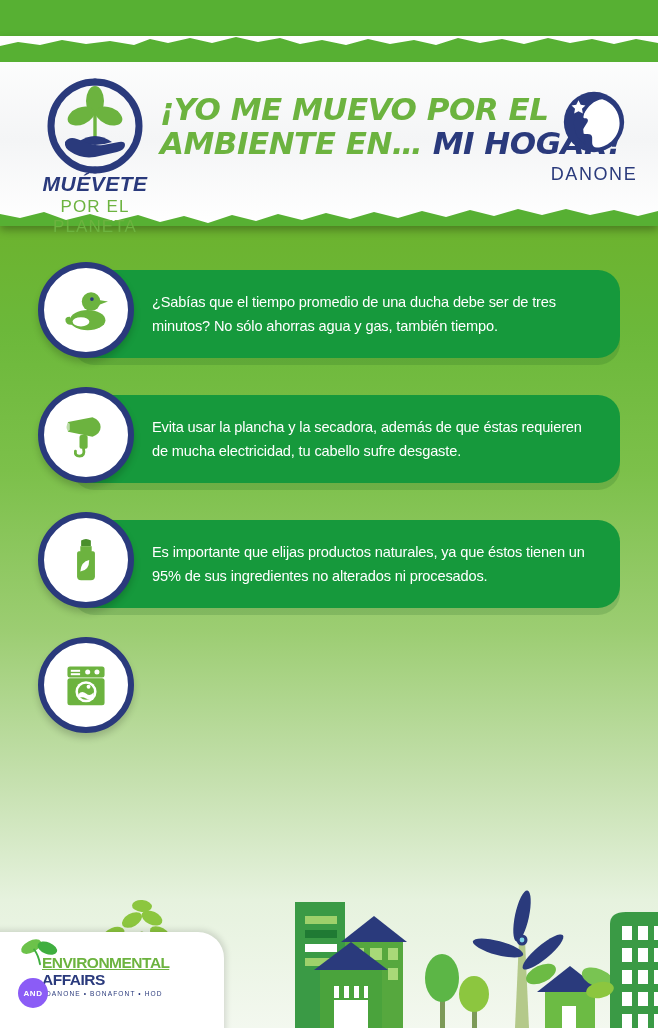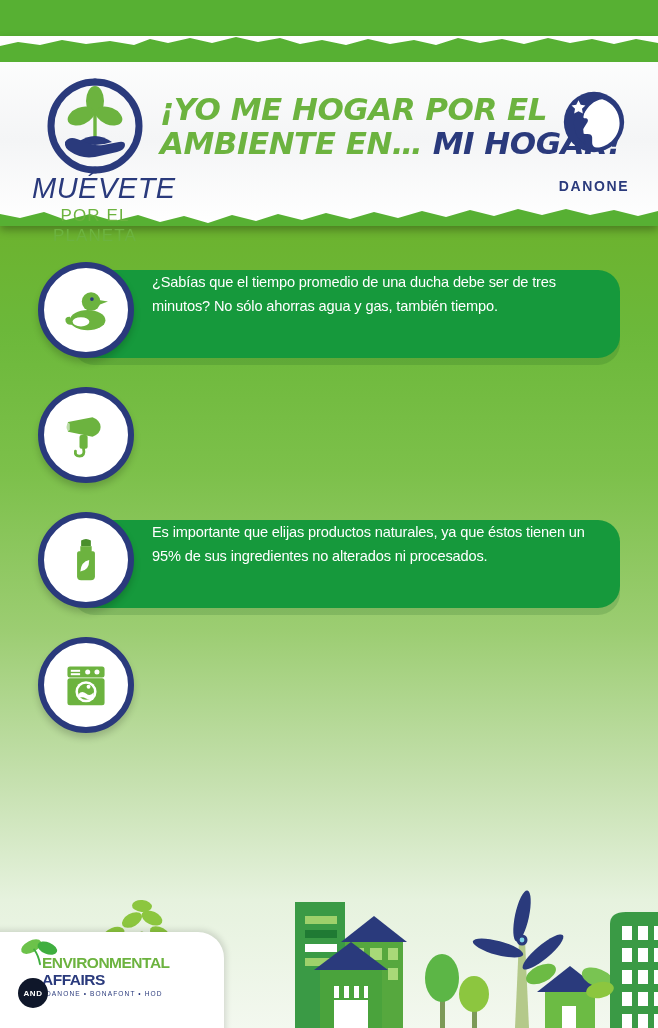--- a/index.html
+++ b/index.html
@@ -28,50 +28,50 @@
   }
   .paper-top-mask, .paper-bot-mask { position:absolute; left:0; width:658px; }
   .paper-top-mask { top:0; height:26px; }
   .paper-bot-mask { bottom:0; height:26px; }
 
   .hdr { position:absolute; left:0; top:36px; width:658px; height:190px; }
 
   
   .logo-muevete { position:absolute; left:32px; top:40px; width:126px; height:150px; text-align:center; }
   .logo-muevete .ring { position:relative; width:100px; height:100px; margin:0 auto; }
-  .logo-word { font-style:italic; font-weight:normal; font-size:29px; color:#2a3a7c;
+  .logo-word { font-style:italic; font-weight:bold; font-size:21px; color:#2a3a7c;
      letter-spacing:.5px; margin-top:-4px; }
   .logo-sub { font-size:17px; color:#6cb33f; letter-spacing:1.1px; margin-top:1px; }
 
   
   .title-wrap { position:absolute; left:160px; top:56px; width:370px; }
   .title-l {
     font-family:"DejaVu Sans", sans-serif;
     font-weight:bold; font-style:italic;
     font-size:31px; line-height:34px;
     letter-spacing:-0.5px;
     white-space:nowrap;
   }
   .tl-green { color:#6cb33f; }
   .tl-navy  { color:#2a3a7c; }
 
   
   .danone { position:absolute; left:548px; top:54px; width:92px; text-align:center; }
-  .danone-name { font-weight:bold; font-size:14px; color:#2a3a7c; letter-spacing:1.6px; margin-top:20px; }
+  .danone-name { font-weight:normal; font-size:18px; color:#2a3a7c; letter-spacing:1.6px; margin-top:6px; }
 
   
   .tips { position:absolute; left:0; top:262px; width:658px; }
   .tip { position:relative; height:125px; }
   .bar {
     position:absolute; left:72px; top:8px;
     width:548px; height:88px;
     background:#16993c;
     border-radius:22px;
     box-shadow:0 7px 0 rgba(20,90,30,.17);
-    display:flex; align-items:flex-start;
+    display:flex; align-items:center;
   }
   .bar-text {
     color:#ffffff; font-size:14.6px; line-height:24px;
     padding-left:80px; padding-right:26px;
     font-family:"Liberation Sans", sans-serif;
     letter-spacing:-0.15px;
   }
   .icon-circle {
     position:absolute; left:38px; top:0px;
     width:96px; height:96px; border-radius:50%;
@@ -87,27 +87,27 @@
     position:absolute; left:-14px; bottom:-10px;
     width:238px; height:106px;
     background:#ffffff;
     border-radius:0 26px 0 0;
     box-shadow:2px -2px 6px rgba(0,0,0,.13);
     z-index:5;
   }
   .sea-logo { position:absolute; left:26px; top:22px; width:206px; }
   .sea-row1 { font-weight:bold; font-size:19.5px; color:#2a3a7c; letter-spacing:-0.6px; line-height:20px; padding-left:30px;}
   .sea-row2 { font-weight:bold; font-size:15.5px; letter-spacing:-0.5px; line-height:17px; padding-left:30px;}
-  .sea-env { color:#6cb33f; }
+  .sea-env { color:#6cb33f;text-decoration:underline; }
   .sea-aff { color:#2a3a7c;margin-top:20px; }
   .sea-sub { font-size:6.6px; color:#2a3a7c; letter-spacing:1.1px; padding-left:34px; margin-top:2px; }
   .and-badge {
     position:absolute; left:6px; top:24px;
     width:30px; height:30px; border-radius:50%;
-    background:#0f172a; color:#fff;
+    background:#8b5cf6; color:#fff;
     font-size:8px; font-weight:bold; letter-spacing:.5px;
     display:flex; align-items:center; justify-content:center;
   }
 </style>
 </head>
 <body>
 
 <div id="poster">
 
   <div class="paper">
@@ -142,21 +142,21 @@
 
           <path d="M20,66 Q24,60 32,63 L46,68 Q52,70 58,69 L74,66 Q80,65 80,69
                    Q80,74 72,76 L50,81 Q36,83 26,76 Q19,72 20,66 Z" fill="#2a3a7c"></path>
         </svg>
       </div>
       <div class="logo-word">MUÉVETE</div>
       <div class="logo-sub">POR EL PLANETA</div>
     </div>
 
     <div class="title-wrap">
-      <div class="title-l tl-green">¡YO ME HOGAR POR EL</div>
+      <div class="title-l tl-green">¡YO ME MUEVO POR EL</div>
       <div class="title-l">
         <span class="tl-green">AMBIENTE EN…</span>
         <span class="tl-navy">MI HOGAR!</span>
       </div>
     </div>
 
     <div class="danone">
       <svg viewBox="0 0 70 70" width="64" height="64">
         <circle cx="35" cy="35" r="33" fill="#2a3a7c"></circle>
         <path d="M44,10 C56,14 63,24 63,36 C63,50 52,62 38,63 C35,63 33,61 33,58
@@ -183,20 +183,23 @@
           <ellipse cx="26" cy="46" rx="10" ry="5.5" fill="#ffffff"></ellipse>
           <circle cx="38" cy="22" r="11" fill="#6cb33f"></circle>
           <path d="M47,20 L58,22 L47,26 Z" fill="#6cb33f"></path>
           <circle cx="39" cy="19" r="2.2" fill="#2a3a7c"></circle>
           <path d="M13,40 Q6,40 8,46 Q10,51 17,49 Z" fill="#6cb33f"></path>
         </svg>
       </div>
     </div>
 
     <div class="tip">
+      <div class="bar">
+        <div class="bar-text">Evita usar la plancha y la secadora, además de que éstas requieren de mucha electricidad, tu cabello sufre desgaste.</div>
+      </div>
       <div class="icon-circle">
         <svg viewBox="0 0 64 64" width="52" height="52">
           <path d="M10,16 L40,10 Q50,14 50,22 Q50,30 40,34 L10,28 Q6,22 10,16 Z" fill="#6cb33f"></path>
           <rect x="24" y="32" width="10" height="17" rx="2.5" fill="#6cb33f"></rect>
           <path d="M29,49 Q31,58 24,58 Q18,58 19,52" fill="none" stroke="#6cb33f" stroke-width="3.5" stroke-linecap="round"></path>
           <rect x="7" y="17" width="5" height="10" rx="2" fill="#ffffff" opacity=".55"></rect>
         </svg>
       </div>
     </div>
 

